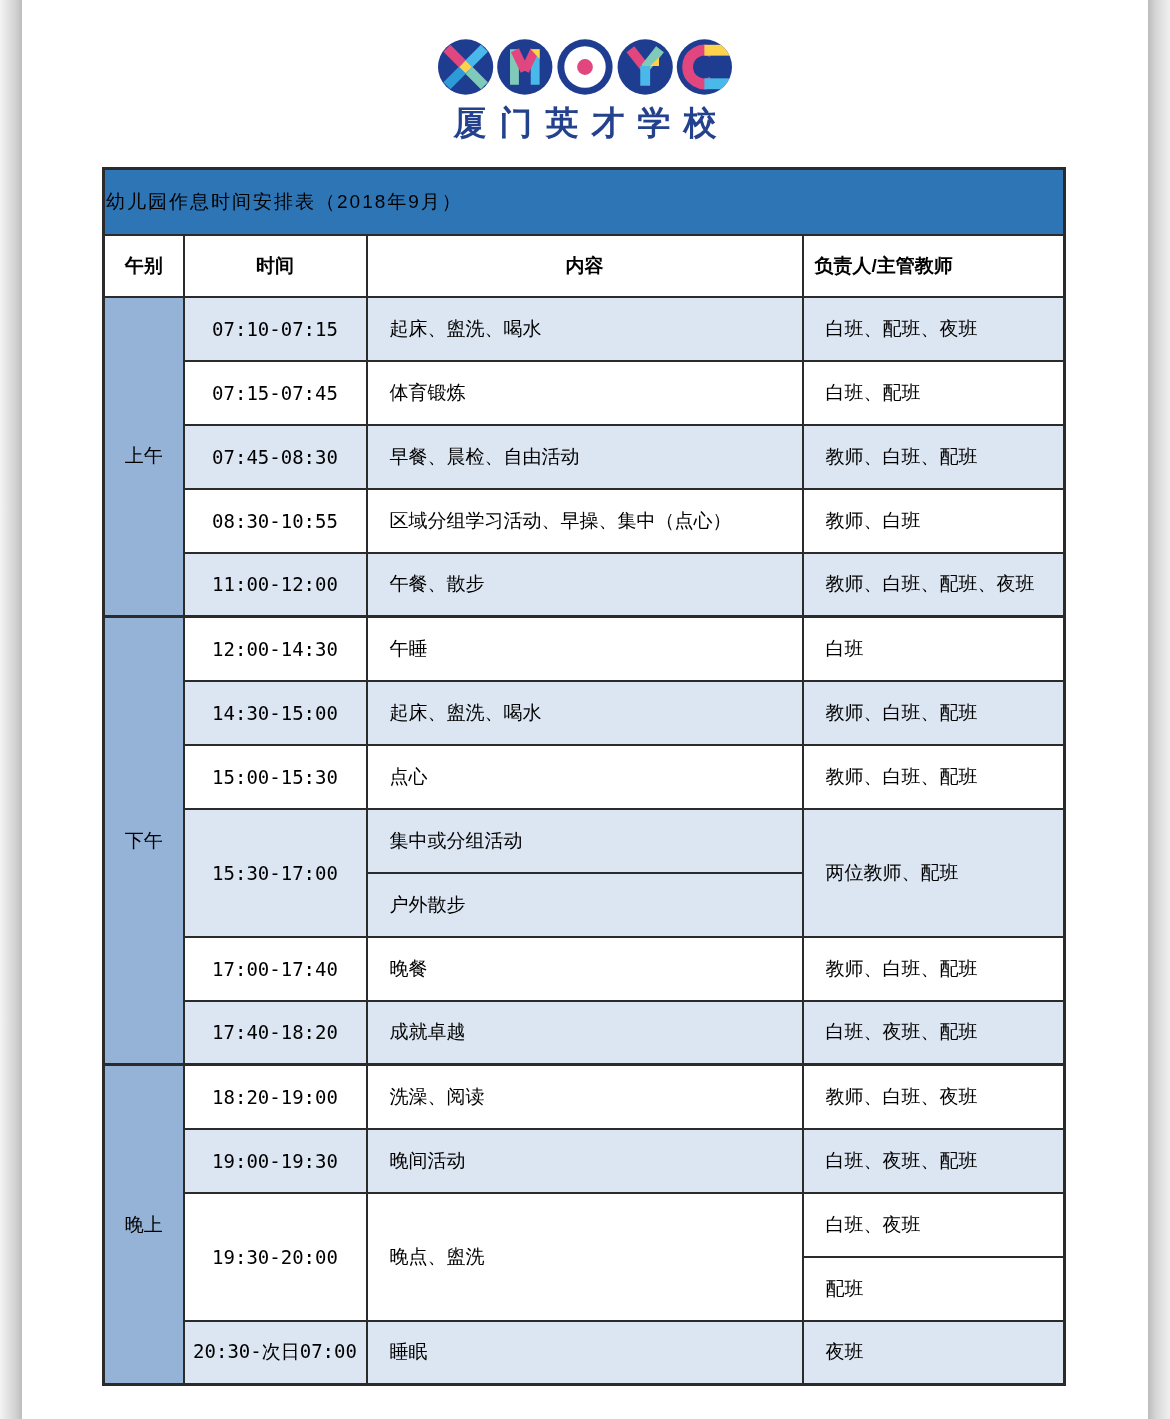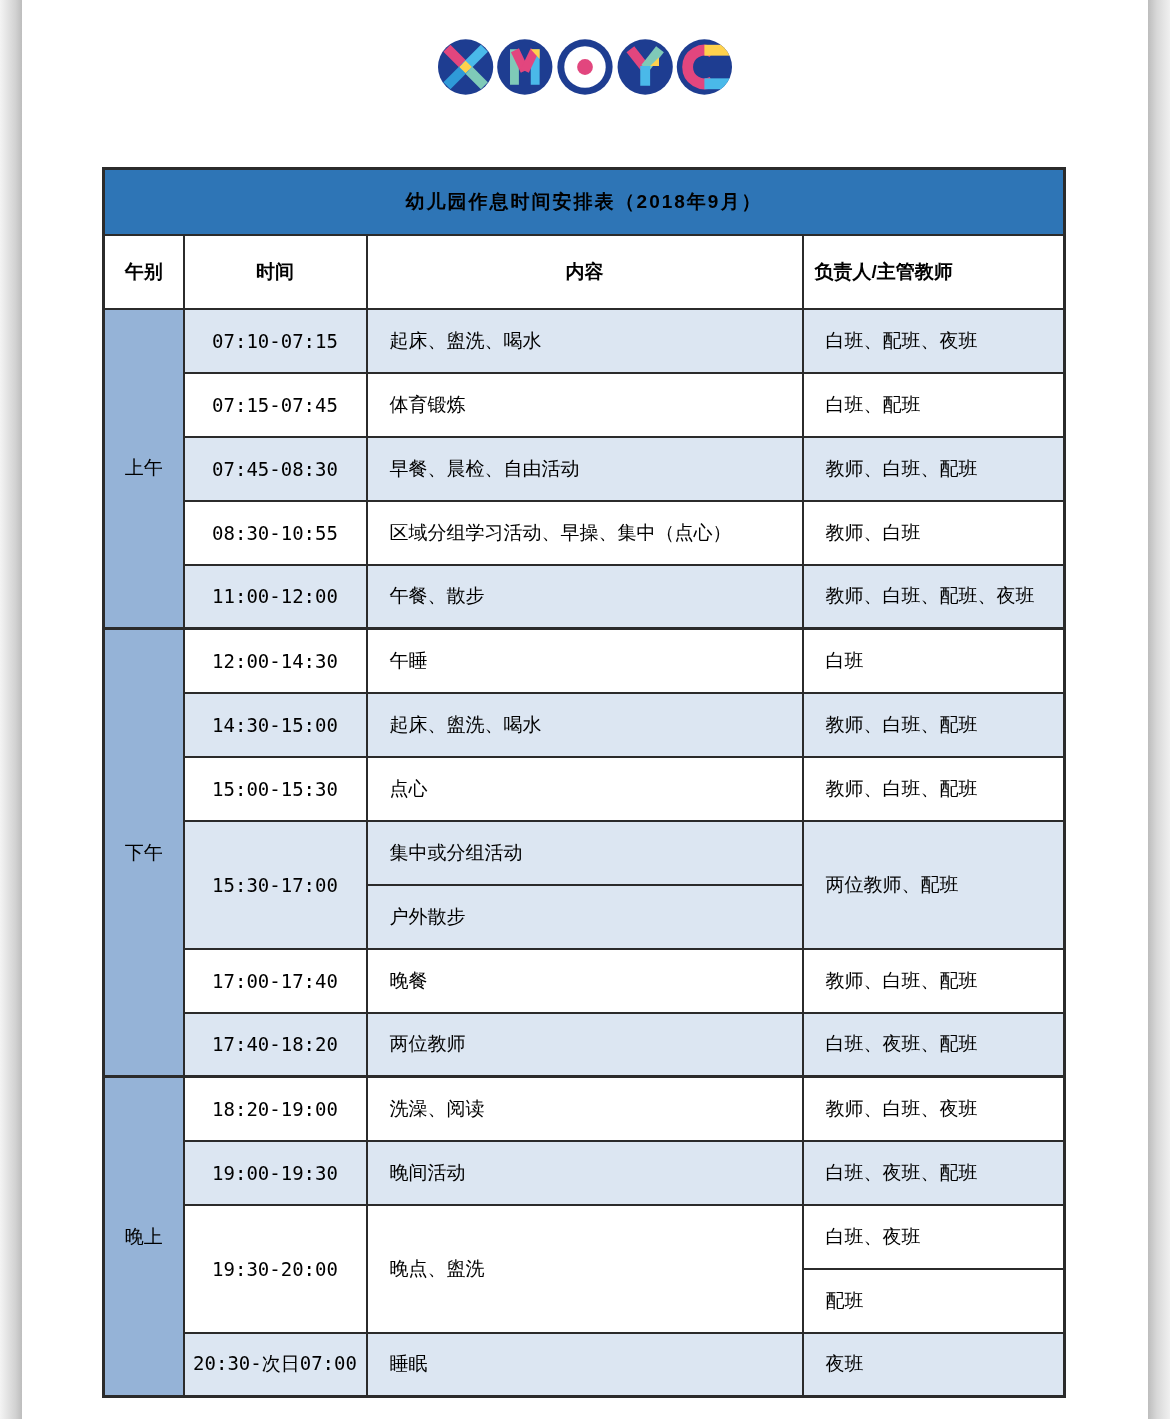--- a/index.html
+++ b/index.html
@@ -39,25 +39,25 @@
     border-collapse:collapse;table-layout:fixed;
     border:3px solid var(--border);
   }
   table.schedule td,table.schedule th{
     border:2px solid var(--border);
     vertical-align:middle;
     font-size:19px;color:#000;
     overflow:hidden;
   }
   tr.title-row{height:66px;}
-  tr.head-row{height:74px;}
+  tr.head-row{height:62px;}
   tr.data-row{height:64px;}
   th.title-cell{
     background:var(--title-bar-bg);color:var(--title-text);
-    font-size:27px;font-weight:bold;letter-spacing:2px;text-align:center;margin-top:48px;
+    font-size:27px;font-weight:normal;letter-spacing:2px;text-align:left;margin-top:48px;
   }
   .head-row th{font-weight:bold;font-size:21px;background:#ffffff;text-align:center;}
   .head-row th.staff-h{text-align:left;padding-left:11px;}
   td.group-cell{
     background:var(--group-cell-bg);color:#ffffff;
     text-align:center;font-size:21px;
   }
   td.time-cell{
     text-align:center;
     font-family:"DejaVu Sans Mono","Liberation Mono",monospace;
@@ -135,20 +135,21 @@
 
       <g>
         <circle class="f-navy" cx="271" cy="29" r="28"></circle>
         <g clip-path="url(#cp5)">
           <path d="M 279 14 A 17 17 0 1 0 279 44" fill="none" class="s-pink" stroke-width="11"></path>
           <rect x="271" y="6.5" width="28" height="11" class="f-yellow"></rect>
           <rect x="271" y="40.5" width="28" height="11" class="f-cyan"></rect>
         </g>
       </g>
     </svg>
+    <div class="school-name">厦门英才学校</div>
   </div>
 
   <table class="schedule">
     <colgroup>
       <col style="width:80px">
         <col style="width:183px">
         <col style="width:436px">
         <col style="width:262px">
     </colgroup>
     <tbody>
@@ -213,21 +214,21 @@
       <tr class="data-row alt">
         <td class="content-cell">户外散步</td>
       </tr>
       <tr class="data-row plain">
         <td class="time-cell">17:00-17:40</td>
         <td class="content-cell">晚餐</td>
         <td class="staff-cell">教师、白班、配班</td>
       </tr>
       <tr class="data-row alt">
         <td class="time-cell">17:40-18:20</td>
-        <td class="content-cell">两位教师</td>
+        <td class="content-cell">成就卓越</td>
         <td class="staff-cell">白班、夜班、配班</td>
       </tr>
 
       <tr class="data-row plain group-start">
         <td class="group-cell" rowspan="5">晚上</td>
         <td class="time-cell">18:20-19:00</td>
         <td class="content-cell">洗澡、阅读</td>
         <td class="staff-cell">教师、白班、夜班</td>
       </tr>
       <tr class="data-row alt">

